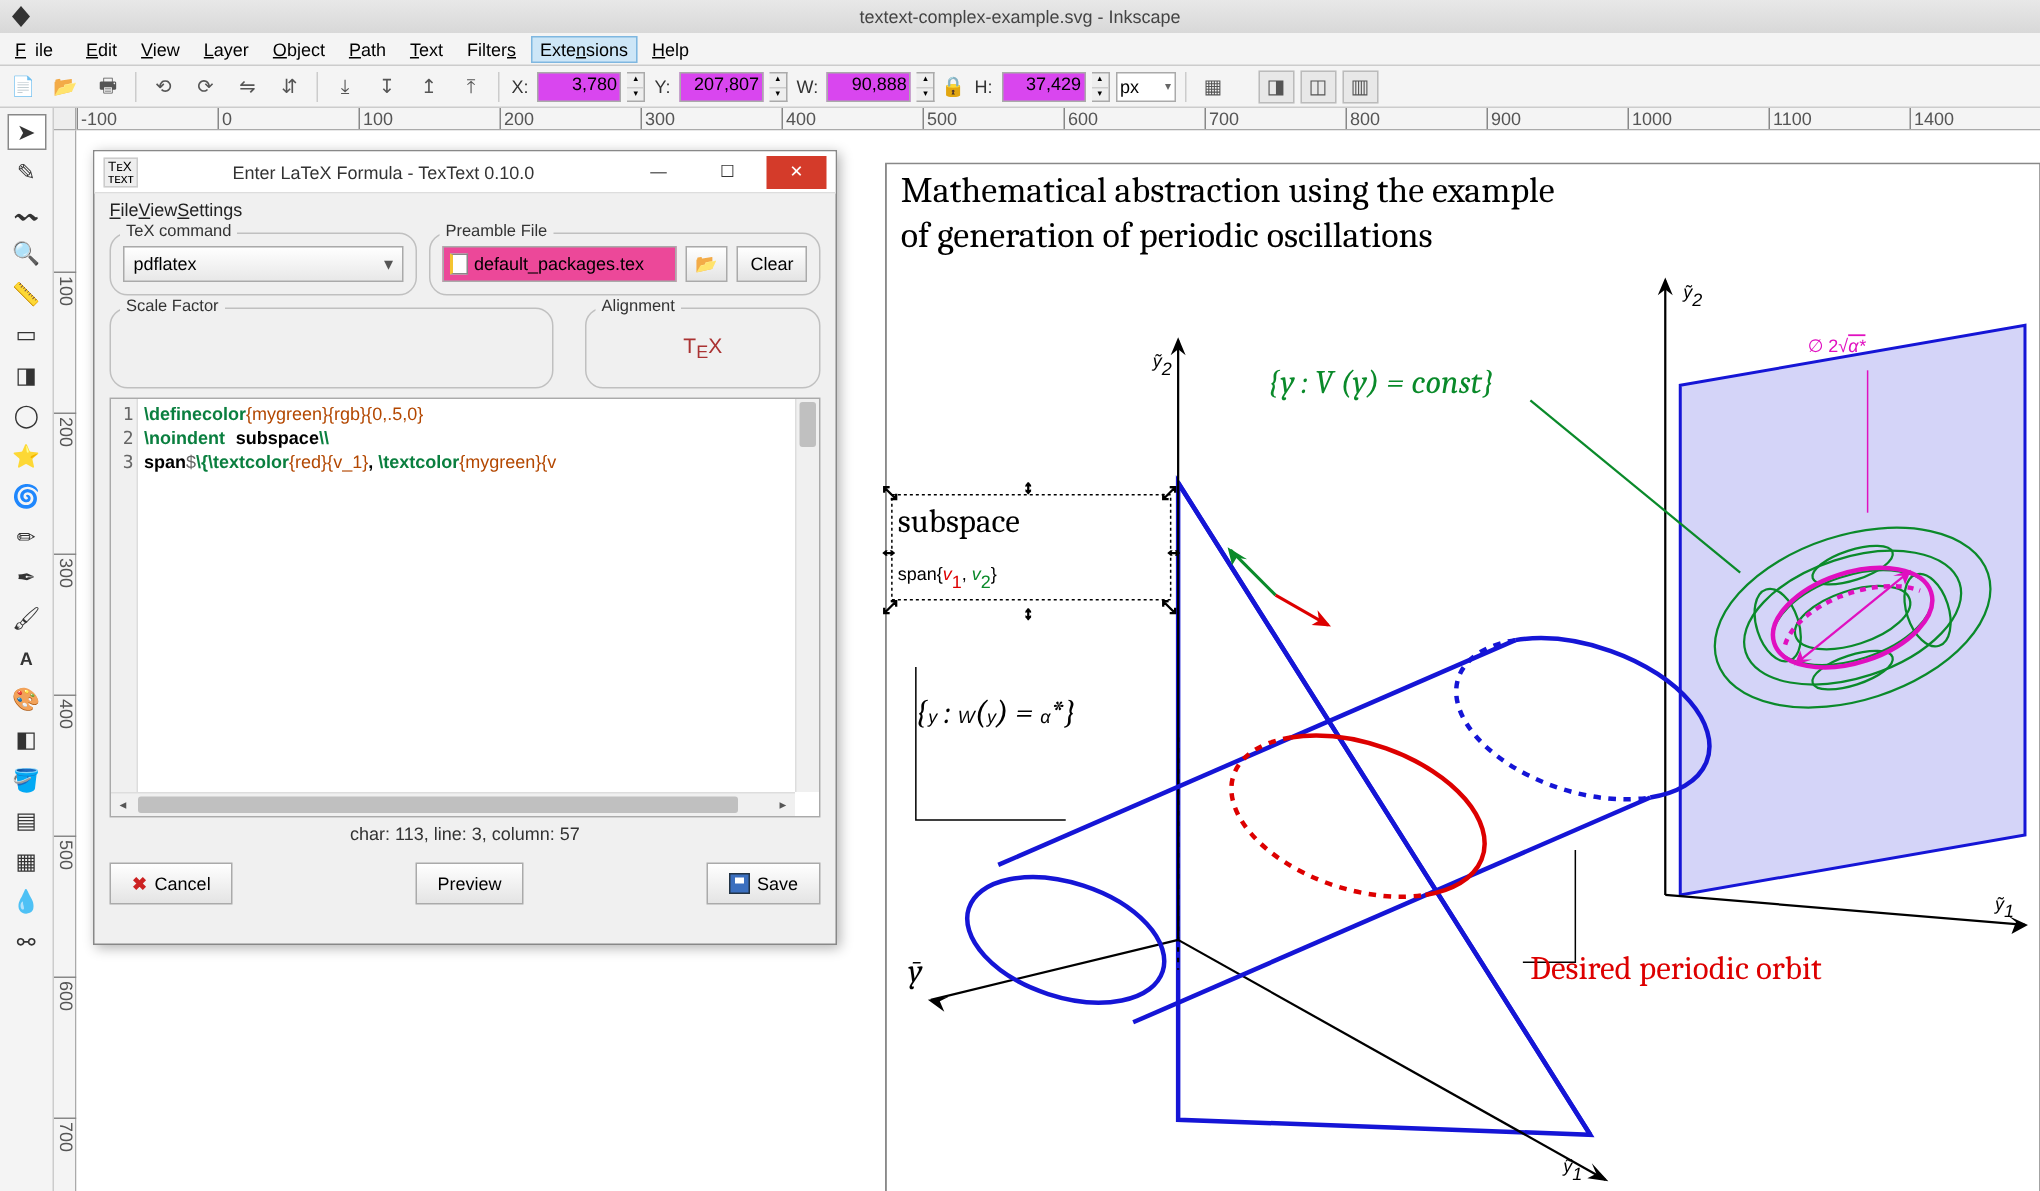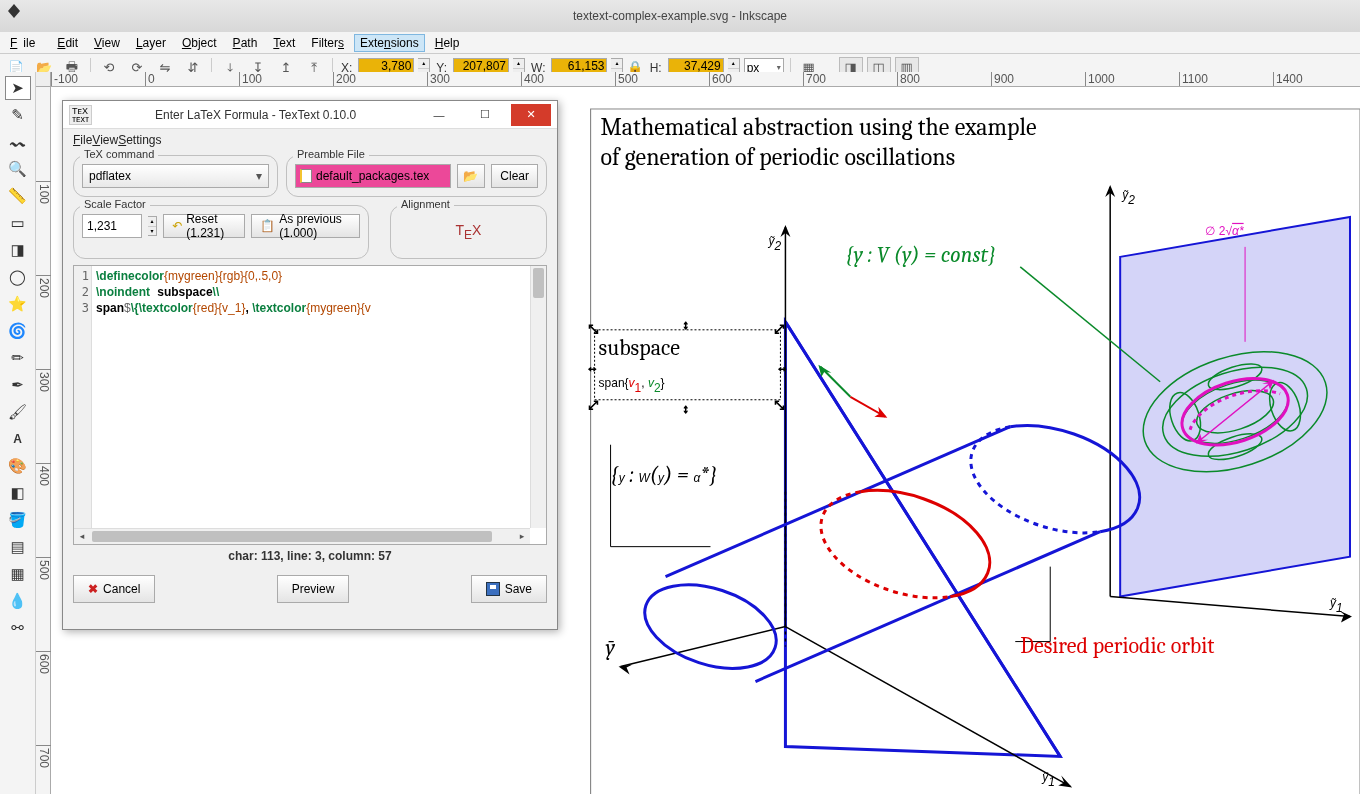--- a/index.html
+++ b/index.html
@@ -1,32 +1,32 @@
 <!DOCTYPE html>
 <html><head>
 <meta charset="utf-8">
 <style>
 * { box-sizing: border-box; margin: 0; padding: 0; font-family: "Segoe UI", Tahoma, sans-serif; font-size: 12px; }
 body { background: #f0f0f0; width: 1360px; height: 794px; overflow: hidden; position: relative; }
 
 
-.titlebar { height: 32px; background: linear-gradient(#e8e8e8,#d8d8d8); display:flex; align-items:center; justify-content:center; color:#444; position:relative; }
+.titlebar { height: 22px; background: linear-gradient(#e8e8e8,#d8d8d8); display:flex; align-items:center; justify-content:center; color:#444; position:relative; }
 .titlebar .logo { position:absolute; left:6px; top:3px; width:16px; height:16px; }
 
 .menubar { height: 22px; background:#f4f4f4; display:flex; align-items:center; padding:0 4px; gap:4px; border-bottom:1px solid #ccc;}
 .menubar span { padding:2px 6px; cursor:default; }
 .menubar span.active { background:#cde6f7; border:1px solid #7fb7e0; padding:1px 5px;}
 .menubar u { text-decoration: underline; }
 
 .toolbar { height: 28px; background:#f4f4f4; display:flex; align-items:center; padding:0 4px; gap:4px; border-bottom:1px solid #ccc;}
 .tbtn { width:24px; height:22px; border:1px solid transparent; display:flex; align-items:center; justify-content:center; color:#555; font-size:13px; background:#f4f4f4; cursor:default;}
 .tbtn.toggle { border:1px solid #bbb; background:#e8e8e8;}
 .sep { width:1px; height:20px; background:#ccc; margin:0 2px;}
 .coord-label { color:#333; padding:0 2px;}
-.num-input { width:56px; height:20px; border:1px solid #aaa; background:#eab308; text-align:right; padding-right:2px; position:relative;}
+.num-input { width:56px; height:20px; border:1px solid #aaa; background:#d946ef; text-align:right; padding-right:2px; position:relative;}
 .spinner { width:12px; height:20px; border:1px solid #aaa; border-left:none; background:#eee; display:flex; flex-direction:column;}
 .spinner div{flex:1; font-size:6px; text-align:center; line-height:9px; border-bottom:1px solid #ccc;}
 .spinner div:last-child{border-bottom:none;}
 .unit-box{width:40px;height:20px;border:1px solid #aaa;background:#fff;display:flex;align-items:center;padding:0 2px;}
 .unit-box::after{content:"▾"; margin-left:auto; font-size:8px; color:#666;}
 .lock{font-size:13px;color:#555;}
 
 
 .main { position:absolute; top:72px; left:0; right:0; bottom:0; display:flex; }
 .toolbox { width:36px; background:#f4f4f4; border-right:1px solid #ccc; display:flex; flex-direction:column; align-items:center; padding-top:4px; gap:3px;}
@@ -74,21 +74,21 @@
 .code .cmd{color:#0a7f3f; font-weight:bold;}
 .code .arg{color:#b34700;}
 .code .txt{color:#000; font-weight:bold;}
 .code .math{color:#666;}
 .editor-scroll-v{position:absolute; right:0; top:0; width:16px; bottom:16px; background:#f0f0f0; border-left:1px solid #ddd;}
 .editor-scroll-v .thumb{position:absolute; left:2px; right:2px; top:2px; height:30px; background:#c0c0c0; border-radius:2px;}
 .editor-scroll-h{position:absolute; left:0; bottom:0; right:16px; height:16px; background:#f0f0f0; border-top:1px solid #ddd;}
 .editor-scroll-h .thumb{position:absolute; top:2px; bottom:2px; left:18px; width:400px; background:#c0c0c0; border-radius:2px;}
 .editor-scroll-h .arrL{position:absolute;left:0;top:0;width:16px;height:16px;text-align:center;line-height:14px;font-size:9px;color:#555;}
 .editor-scroll-h .arrR{position:absolute;right:0;top:0;width:16px;height:16px;text-align:center;line-height:14px;font-size:9px;color:#555;}
-.status{text-align:center; padding:4px; color:#333;font-weight:bold;}
+.status{text-align:center; padding:4px; color:#333;}
 .dlg-buttons{display:flex; padding:8px 10px; gap:8px;}
 .dlg-buttons .spacer{flex:1;}
 .dlg-btn{height:28px; padding:0 14px; border:1px solid #aaa; background:linear-gradient(#fff,#e4e4e4); display:flex; align-items:center; gap:5px;}
 .ic-cancel{color:#c22; font-weight:bold;}
 .ic-save{width:14px;height:14px;background:#3b6fbf;border:1px solid #234;position:relative;}
 .ic-save::after{content:"";position:absolute;top:2px;left:3px;right:3px;height:4px;background:#fff;}
 
 
 .mtext{font-family:"Cambria","Georgia",serif; font-size:22px;}
 .mtitle{font-family:"Cambria","Georgia",serif; font-size:24px;}
@@ -138,21 +138,21 @@
       <div>▴</div>
       <div>▾</div>
     </div>
   <span class="coord-label">Y:</span>
   <div class="num-input">207,807</div>
   <div class="spinner">
       <div>▴</div>
       <div>▾</div>
     </div>
   <span class="coord-label">W:</span>
-  <div class="num-input">61,153</div>
+  <div class="num-input">90,888</div>
   <div class="spinner">
       <div>▴</div>
       <div>▾</div>
     </div>
   <span class="lock">🔒</span>
   <span class="coord-label">H:</span>
   <div class="num-input">37,429</div>
   <div class="spinner">
       <div>▴</div>
       <div>▾</div>
@@ -354,35 +354,20 @@
             <span>default_packages.tex</span>
           </div>
           <div class="btn" style="width:28px;padding:0;justify-content:center">📂</div>
           <div class="btn">Clear</div>
         </div>
       </div>
     </div>
     <div class="row2">
       <div class="fieldset" style="flex:2">
         <div class="legend">Scale Factor</div>
-        <div class="rowp">
-          <input class="sf-input" value="1,231" style="">
-          <div class="spinner">
-              <div>▴</div>
-              <div>▾</div>
-            </div>
-          <div class="btn">
-              <span style="color:#caa000">↶</span>
-              <span>Reset (1.231)</span>
-            </div>
-          <div class="btn">
-              <span>📋</span>
-              <span>As previous (1.000)</span>
-            </div>
-        </div>
       </div>
       <div class="fieldset" style="flex:1">
         <div class="legend">Alignment</div>
         <div class="align-box">
             <span style="color:#a33;font-size:14px;">T<sub style="color:#a33">E</sub>X</span>
           </div>
       </div>
     </div>
 
     <div class="editor">

